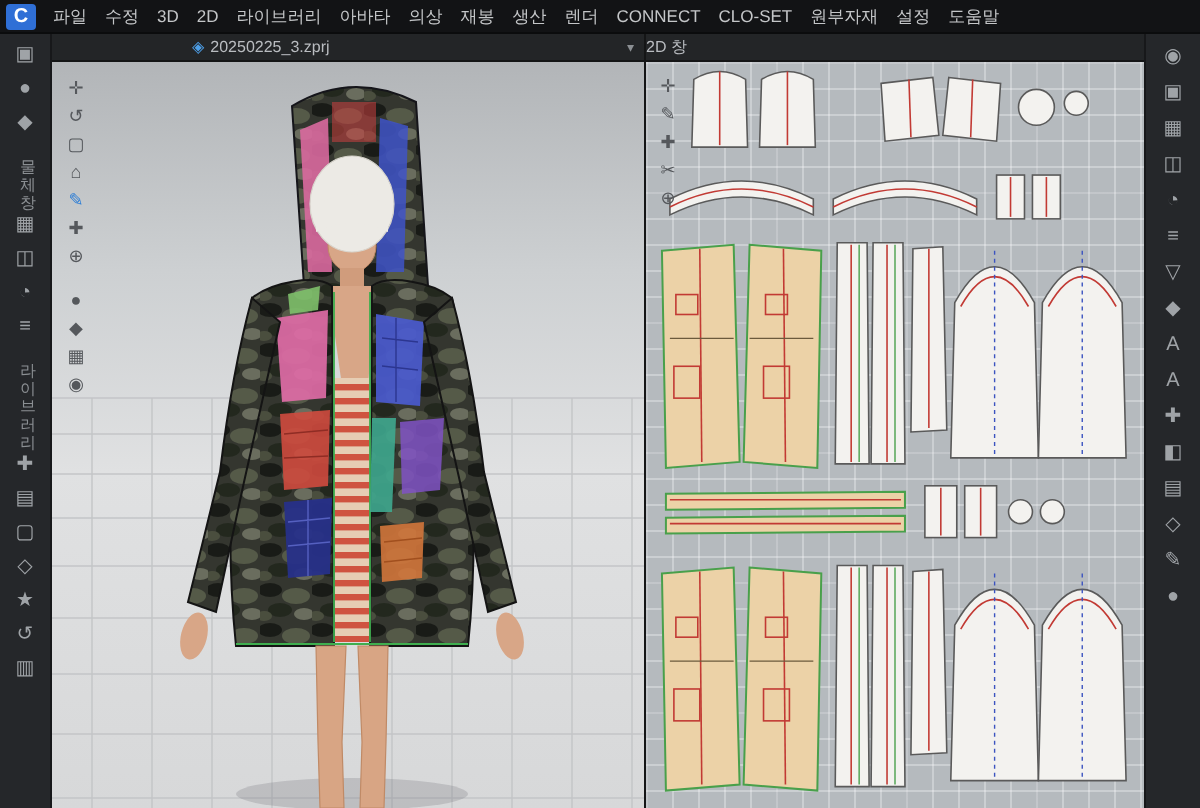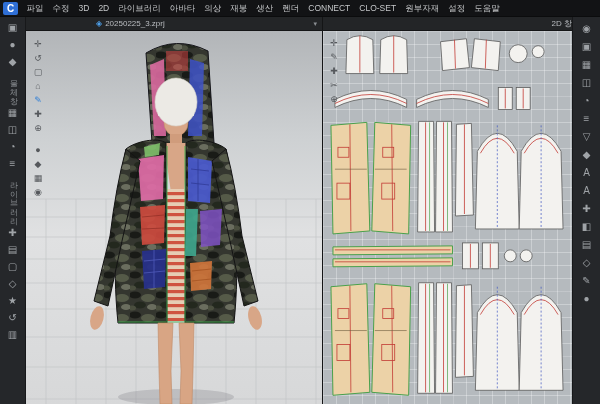--- a/index.html
+++ b/index.html
@@ -32,21 +32,21 @@
 
   
   .panel { position:absolute; top:17px; height:387px; }
   .panel-3d { left:26px; width:296px; }
   .panel-2d { left:323px; width:249px; }
   .divider { position:absolute; top:17px; left:322px; width:1px; height:387px;
     background:#141516; z-index:4; }
   .panel-header { height:14px; background:#232527; border-bottom:1px solid #141516;
     display:flex; align-items:center; color:#b9bcc0; font-size:8px; }
   .panel-3d .panel-header { padding-left:70px; gap:3px; }
-  .panel-2d .panel-header { justify-content:flex-end; }
+  .panel-2d .panel-header { justify-content:flex-start; }
   .tab-cube { color:#4d9fe8; font-size:8px; line-height:14px; }
   .hdr-caret { margin-left:auto; margin-right:5px; color:#8b8f93; font-size:7px; }
   .panel-content { position:relative; width:100%; height:373px; overflow:hidden; }
   .content-3d { background:linear-gradient(180deg,#b2b5b8 0%,#cdd0d2 28%,
     #e0e1e2 55%,#d7d8d9 100%); }
   .content-2d { background-color:#b5babe;
     background-image:
       linear-gradient(rgba(255,255,255,.30) 1px,transparent 1px),
       linear-gradient(90deg,rgba(255,255,255,.30) 1px,transparent 1px),
       linear-gradient(rgba(130,140,148,.25) 1px,transparent 1px),

